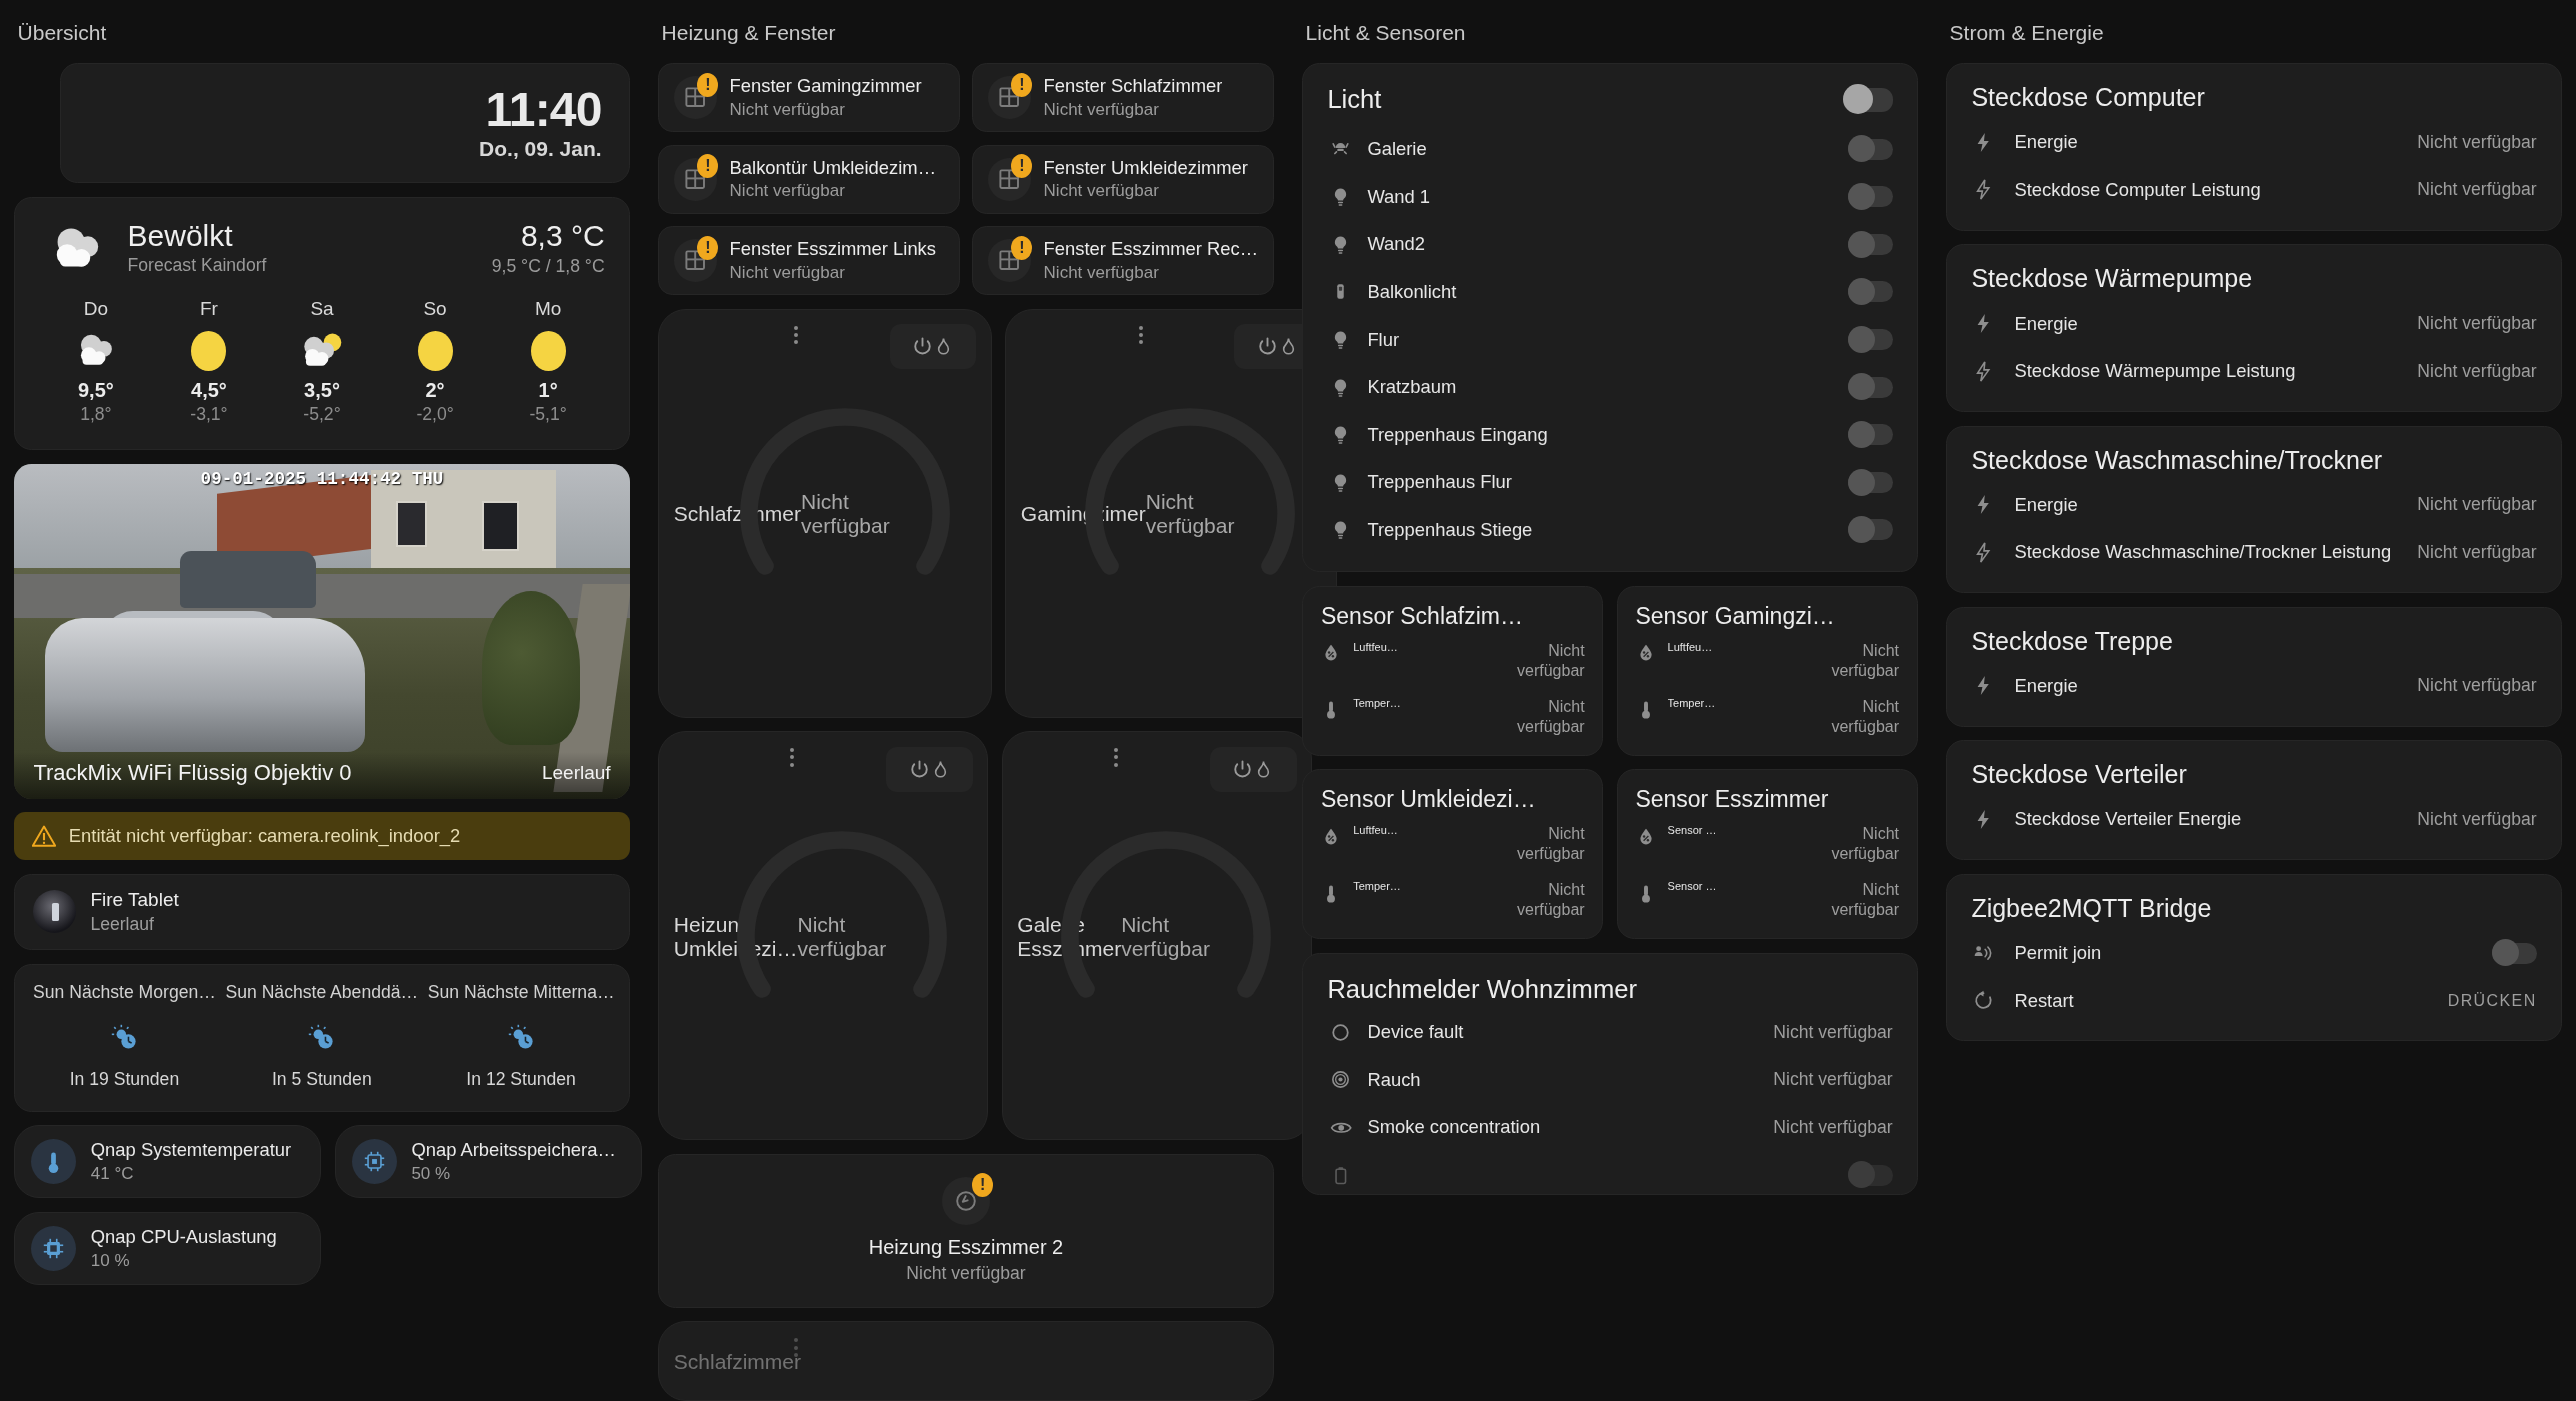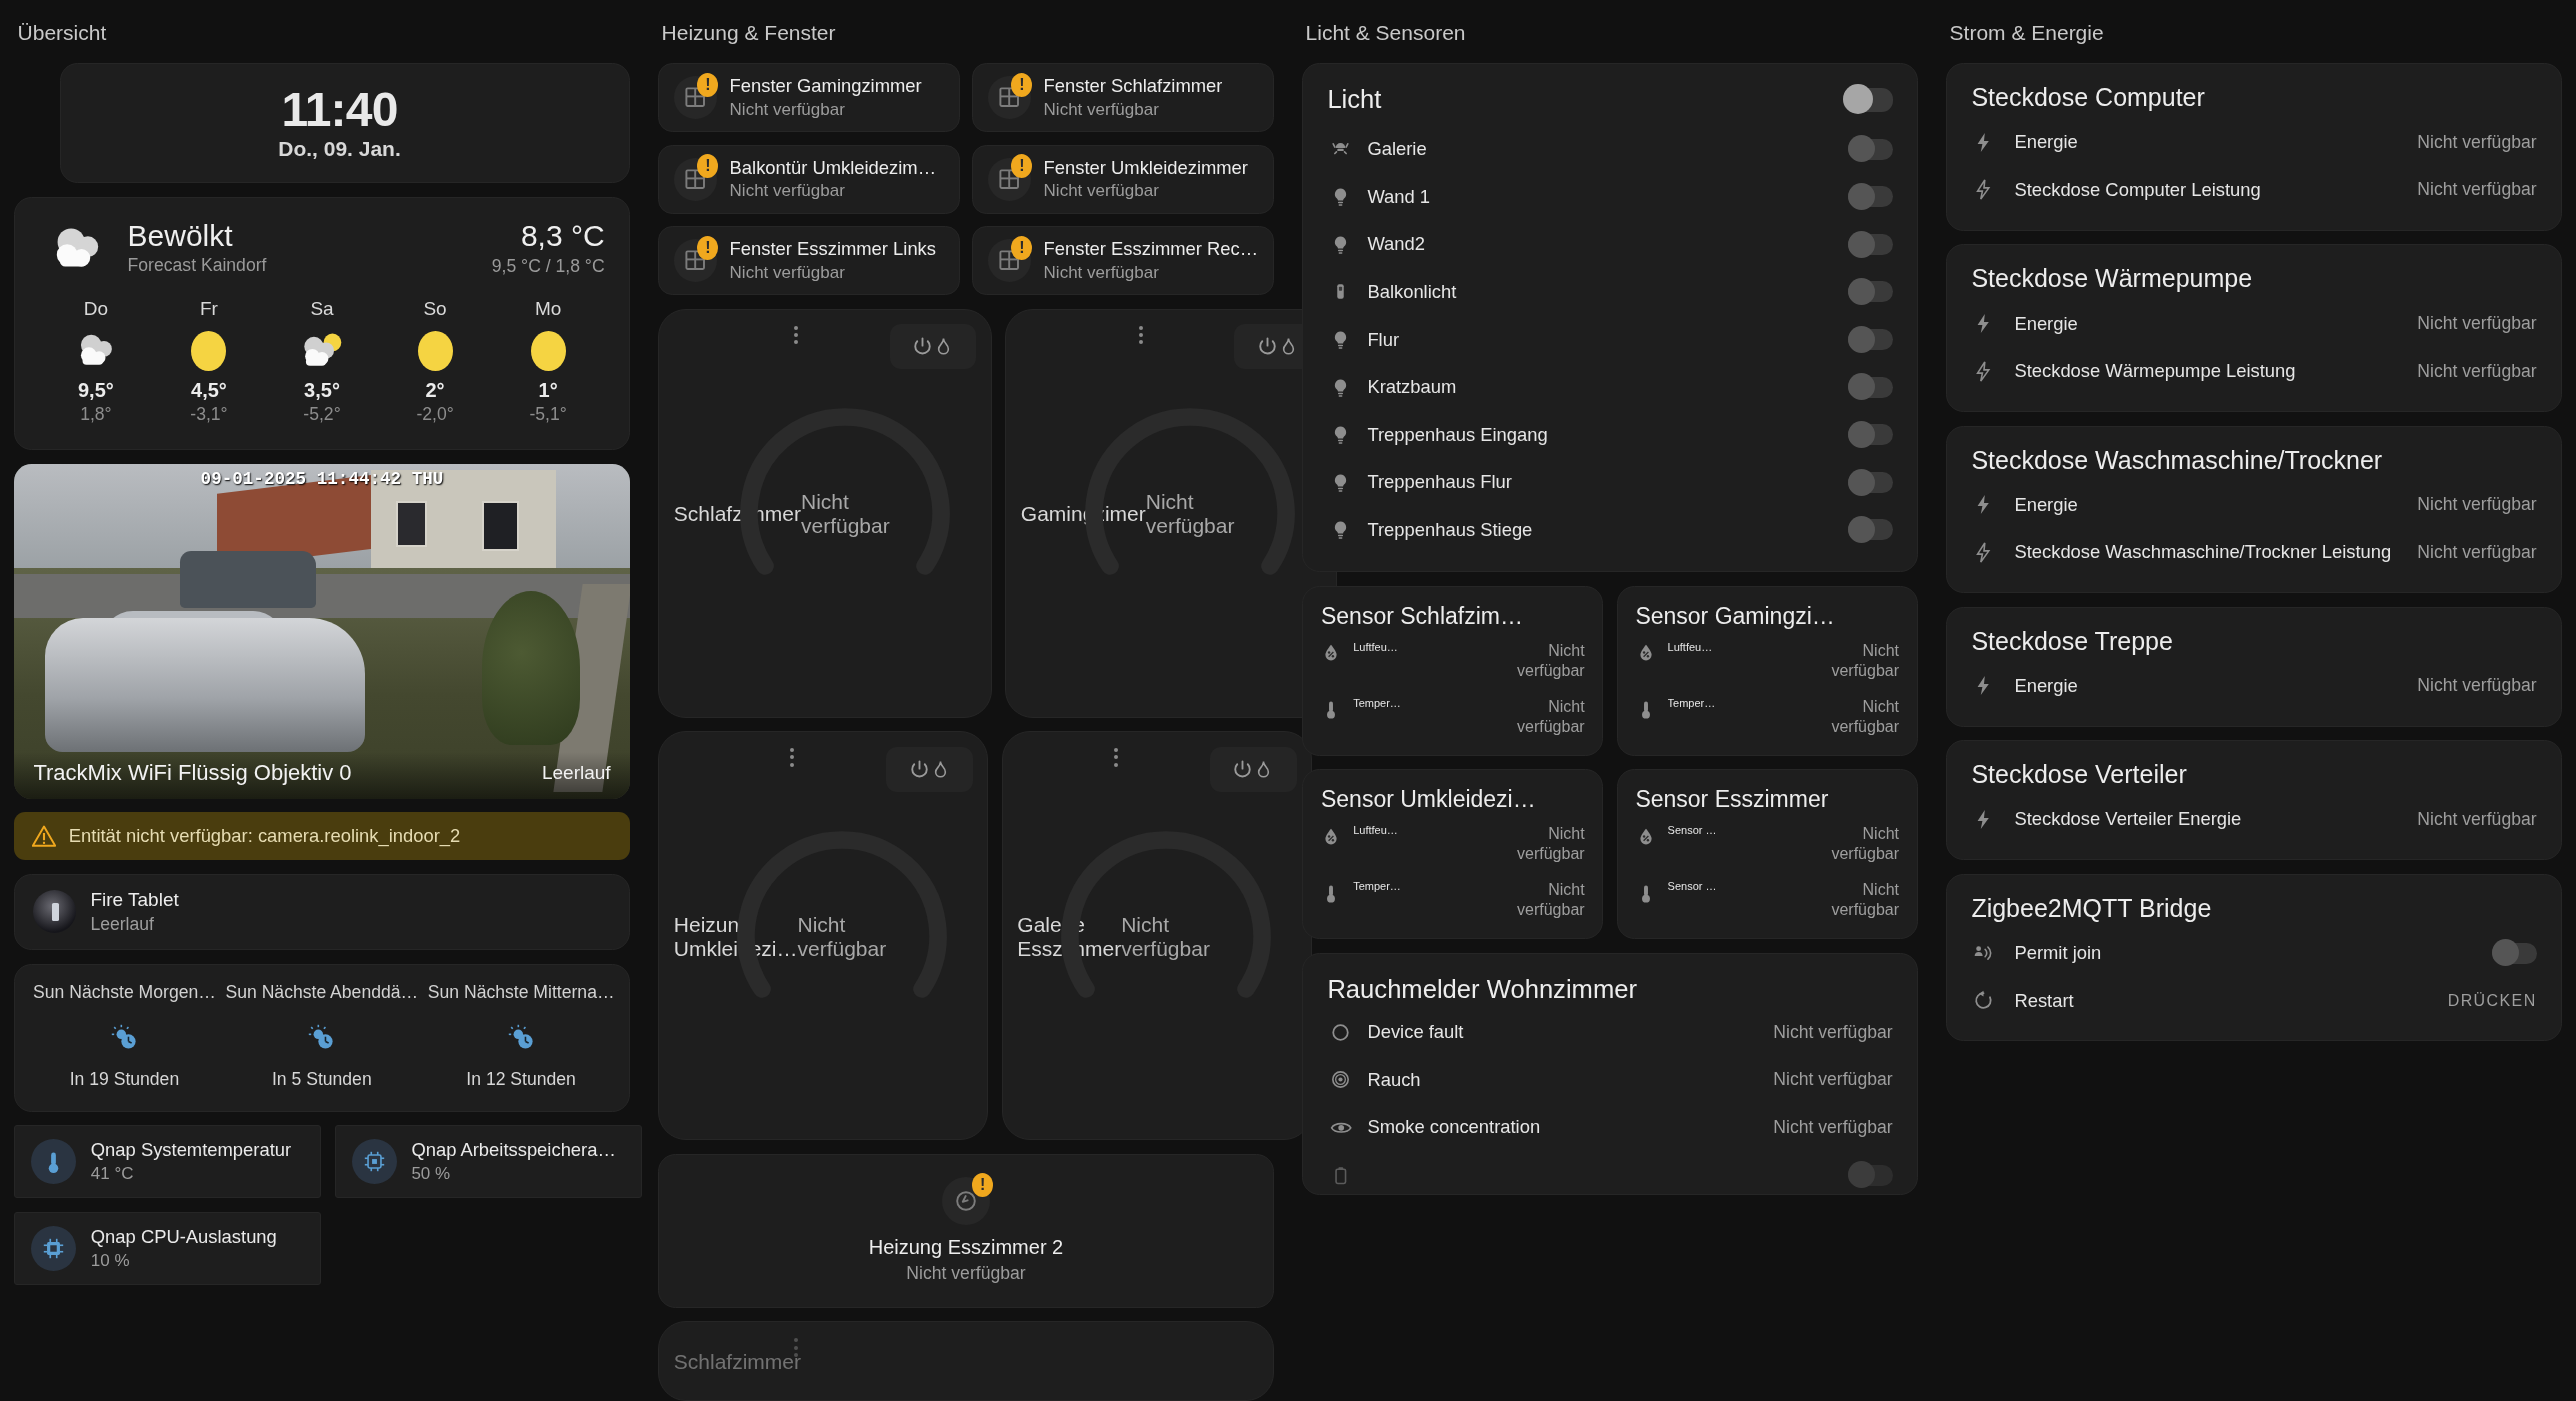--- a/index.html
+++ b/index.html
@@ -10,21 +10,21 @@
     color: #e1e1e1;
     overflow: hidden;
   }
   .dash { display: flex; width: 2576px; height: 1401px; padding: 0 0 0 0; gap: 0; }
   .col { width: 644px; padding: 14.4px 14.4px 0 14.4px; display: flex; flex-direction: column; gap: 13.6px; }
   .col-title { font-size: 21px; color: #c9c9c9; margin: 6.4px 0 4.8px 3.2px; font-weight: 400; }
   .card { background: #1e1e1e; border-radius: 17.6px; }
   .card-edge { border: 0.8px solid #262626; }
 
   
-  .clock { padding: 21px 27px 21px 16px; text-align: center; margin-left: 46px; }
+  .clock { padding: 21px 27px 21px 16px; text-align: right; margin-left: 46px; }
   .clock .time { font-size: 48px; font-weight: 700; color: #e9e9e9; letter-spacing: -0.8px; line-height: 1.05; }
   .clock .date { font-size: 21px; font-weight: 700; color: #d8d8d8; margin-top: 1.6px; }
 
   
   .weather { padding: 21px 24px 24px 24px; }
   .wx-top { display: flex; align-items: center; }
   .wx-icon { width: 77px; display: flex; justify-content: center; }
   .wx-names { margin-left: 11.2px; flex: 1; }
   .wx-cond { font-size: 30px; color: #efefef; font-weight: 400; line-height: 1.15; }
   .wx-loc { font-size: 17.6px; color: #9a9a9a; margin-top: 1.6px; }
@@ -72,21 +72,21 @@
 
   
   .glance { padding: 17.6px 12.8px 21px; display:flex; }
   .glance .g { flex:1; text-align:center; }
   .glance .gt { font-size:17.6px; color:#d2d2d2; white-space:nowrap; overflow:hidden; text-overflow:ellipsis; padding:0 4.8px;}
   .glance .gi { margin: 21px 0 17.6px; display:flex; justify-content:center; }
   .glance .gv { font-size:17.6px; color:#d7d7d7; }
 
   
   .tile-row { display:flex; gap:13.6px; }
-  .tile { background:#1e1e1e; border:0.8px solid #262626; border-radius:3px; padding:12.8px 16px; display:flex; align-items:center; gap:14.4px; flex:1; min-width:0; }
+  .tile { background:#1e1e1e; border:0.8px solid #262626; border-radius:25px; padding:12.8px 16px; display:flex; align-items:center; gap:14.4px; flex:1; min-width:0; }
   .tile .ic { width:45px; height:45px; border-radius:50%; background:#2a3441; display:flex; align-items:center; justify-content:center; flex:none;}
   .tile .tt { font-size:18.4px; color:#eaeaea; white-space:nowrap; overflow:hidden; text-overflow:ellipsis;}
   .tile .tv { font-size:17px; color:#9c9c9c; margin-top:3.2px;}
   .tile-half { width: 307px; flex: none; }
 
   
   .win-grid { display:grid; grid-template-columns: 1fr 1fr; gap: 12.8px; }
   .winbox { background:#1e1e1e; border:0.8px solid #262626; border-radius:14.4px; padding:11.2px 14.4px; display:flex; align-items:center; gap:12.8px; min-width:0; }
   .winbox .wic { position:relative; width:43px; height:43px; flex:none; border-radius:50%; background:#272727; display:flex; align-items:center; justify-content:center;}
   .winbox .badge { position:absolute; top:-3.2px; right:-1.6px; width:21px; height:24px; border-radius:50%; background:#f0a81e; color:#2b2b2b; font-size:16px; font-weight:700; display:flex; align-items:center; justify-content:center;}

